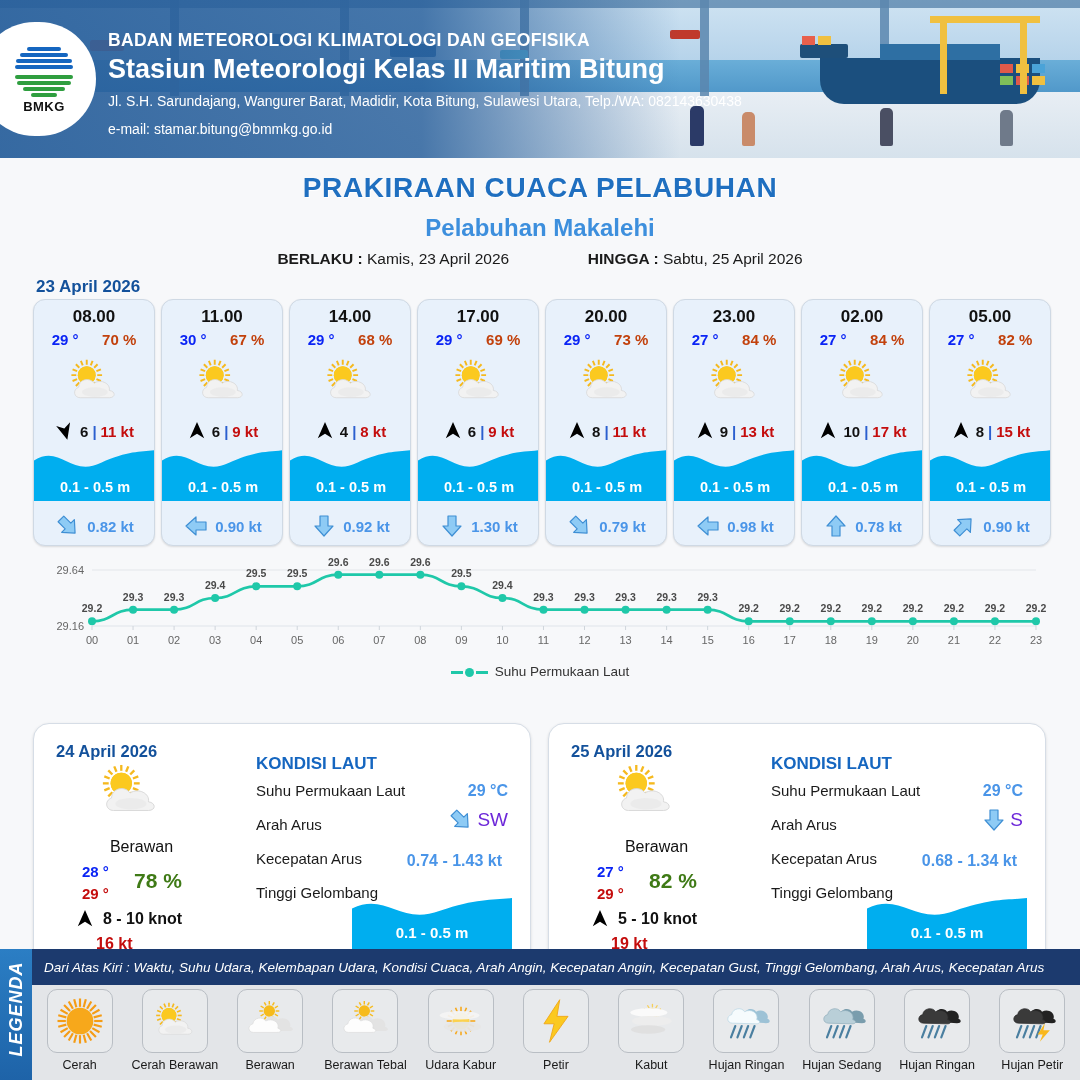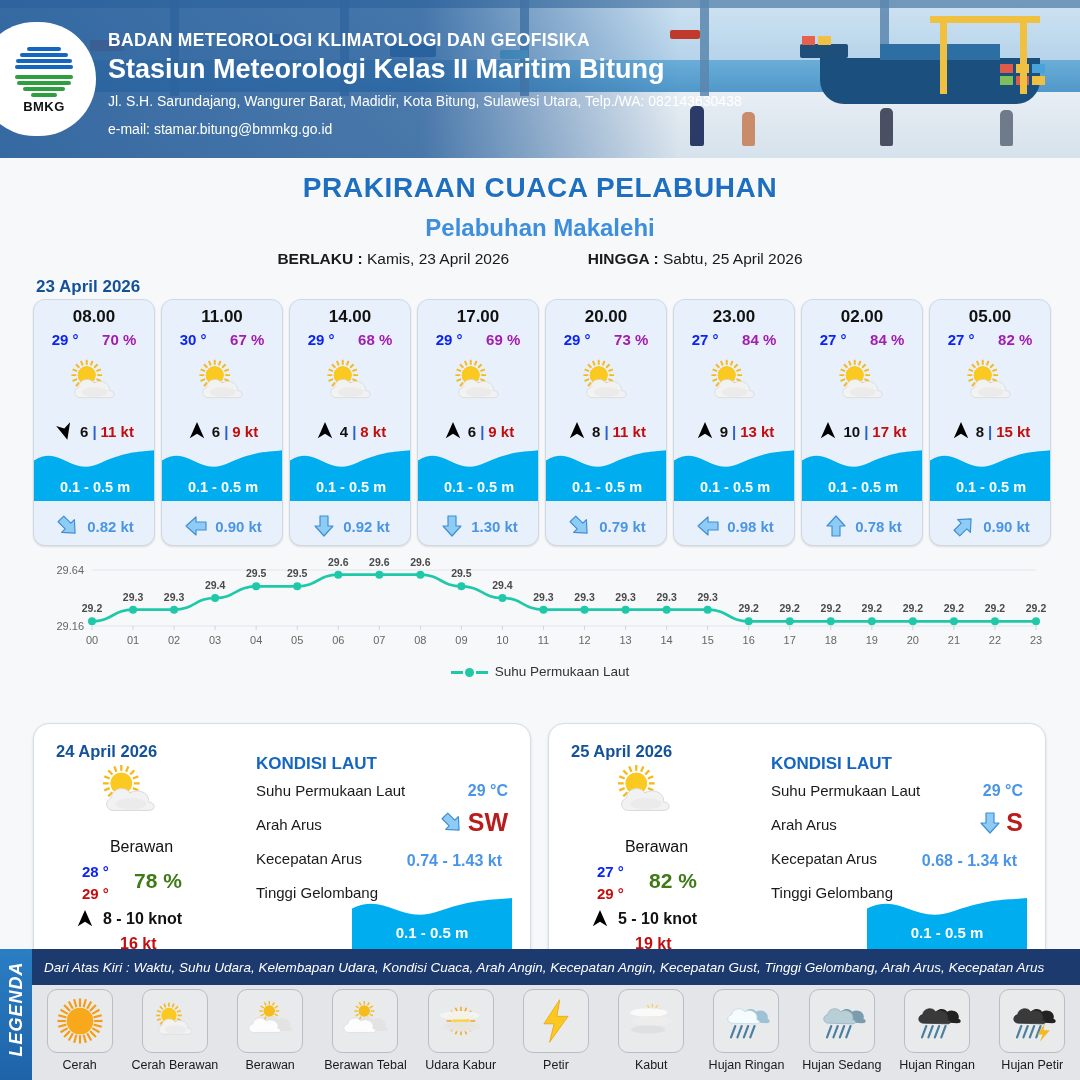--- a/index.html
+++ b/index.html
@@ -70,21 +70,21 @@
   
   .cards { position:absolute; left:33px; top:299px; display:flex; gap:6px; }
   .card {
     width:122px; height:247px; background:#e8f1fb; border:1px solid #cfd9e4;
     border-radius:12px; position:relative; overflow:hidden;
     box-shadow:0 1px 2px rgba(0,0,0,.12);
   }
   .c-time { text-align:center; font-size:17px; font-weight:bold; color:#111; margin-top:7px; }
   .c-th { display:flex; justify-content:space-around; align-items:baseline; margin-top:4px; padding:0 6px;}
   .c-temp { font-size:15px; font-weight:bold; color:#0a24f5; }
-  .c-hum { font-size:15px; font-weight:bold; color:#a21caf; }
+  .c-hum { font-size:15px; font-weight:bold; color:#c2410c; }
   .c-icon { height:64px; display:flex; align-items:center; justify-content:center; margin-top:2px;}
   .c-wind { display:flex; align-items:center; justify-content:center; gap:4px; margin-top:6px; height:22px;}
   .c-wd { font-size:15px; font-weight:bold; color:#111; }
   .c-bar { font-size:15px; color:#2b5fcf; font-weight:bold;}
   .c-gust { font-size:15px; font-weight:bold; color:#c40d0d;}
   .wave-block { position:absolute; left:0; bottom:44px; width:122px; height:58px; }
   .wave-svg { position:absolute; left:0; bottom:0; width:122px; height:58px; }
   .wave-txt { position:absolute; left:0; bottom:6px; width:122px; text-align:center;
               font-size:14.5px; font-weight:bold; color:#fff; }
   .c-cur { position:absolute; left:0; bottom:7px; width:122px; display:flex;
@@ -111,28 +111,28 @@
   .panel.left { left:33px; }
   .panel.right { left:548px; }
   .p-date { position:absolute; left:22px; top:18px; font-size:16.5px; font-weight:bold; color:#13519b;}
   .p-icon { position:absolute; left:60px; top:40px; }
   .p-cond { position:absolute; left:0; top:114px; width:215px; text-align:center; font-size:16px; color:#111;}
   .p-tmin { position:absolute; left:48px; top:139px; font-size:15px; font-weight:bold; color:#0a24f5;}
   .p-tmax { position:absolute; left:48px; top:161px; font-size:15px; font-weight:bold; color:#c40d0d;}
   .p-hum { position:absolute; left:100px; top:145px; font-size:21px; font-weight:bold; color:#3f7a16;}
   .p-windrow { position:absolute; left:40px; top:186px; display:flex; align-items:center; gap:7px;}
   .p-wind { font-size:16px; font-weight:bold; color:#111;}
-  .p-gust { position:absolute; left:86px; top:211px; font-size:16px; font-weight:bold; color:#c40d0d;}
+  .p-gust { position:absolute; left:62px; top:211px; font-size:16px; font-weight:bold; color:#c40d0d;}
 
   .p-head { position:absolute; left:222px; top:30px; font-size:17px; font-weight:bold; color:#1566c0;}
   .p-lbl { position:absolute; left:222px; font-size:15px; color:#1a1a1a;}
   .p-l1 { top:58px; } .p-l2 { top:92px; } .p-l3 { top:126px; } .p-l4 { top:160px; }
   .p-sst { position:absolute; right:22px; top:58px; font-size:16px; font-weight:bold; color:#4a95e8;}
   .p-dir { position:absolute; right:22px; top:84px; display:flex; align-items:center; gap:4px;}
-  .p-dir-txt { font-size:25px; font-weight:bold; color:#b91c1c;}
+  .p-dir-txt { font-size:19px; font-weight:normal; color:#6d28d9;}
   .p-spd { position:absolute; right:28px; top:128px; font-size:16px; font-weight:bold; color:#4a95e8;}
   .p-wave { position:absolute; right:18px; bottom:18px; width:160px; height:58px;}
   .p-wave-txt { position:absolute; left:0; bottom:8px; width:160px; text-align:center;
                 font-size:15px; font-weight:bold; color:#fff;}
 
   
   .legend { position:absolute; left:0; top:949px; width:1080px; height:131px; background:#e3e5e8; }
   .leg-side { position:absolute; left:0; top:0; width:32px; height:131px;
               background:linear-gradient(180deg,#2b7ec4,#1e63a8); }
   .leg-side span { position:absolute; left:-31px; top:50px; width:94px; text-align:center;

